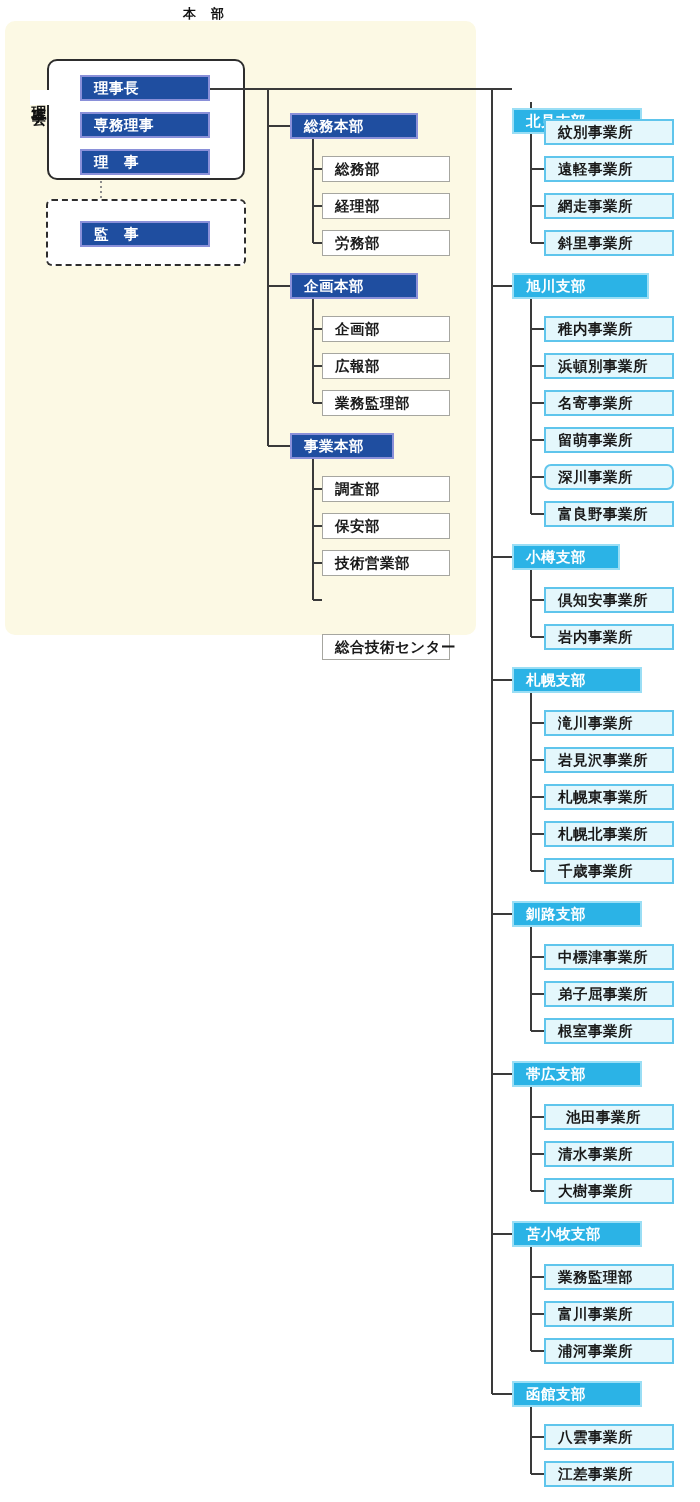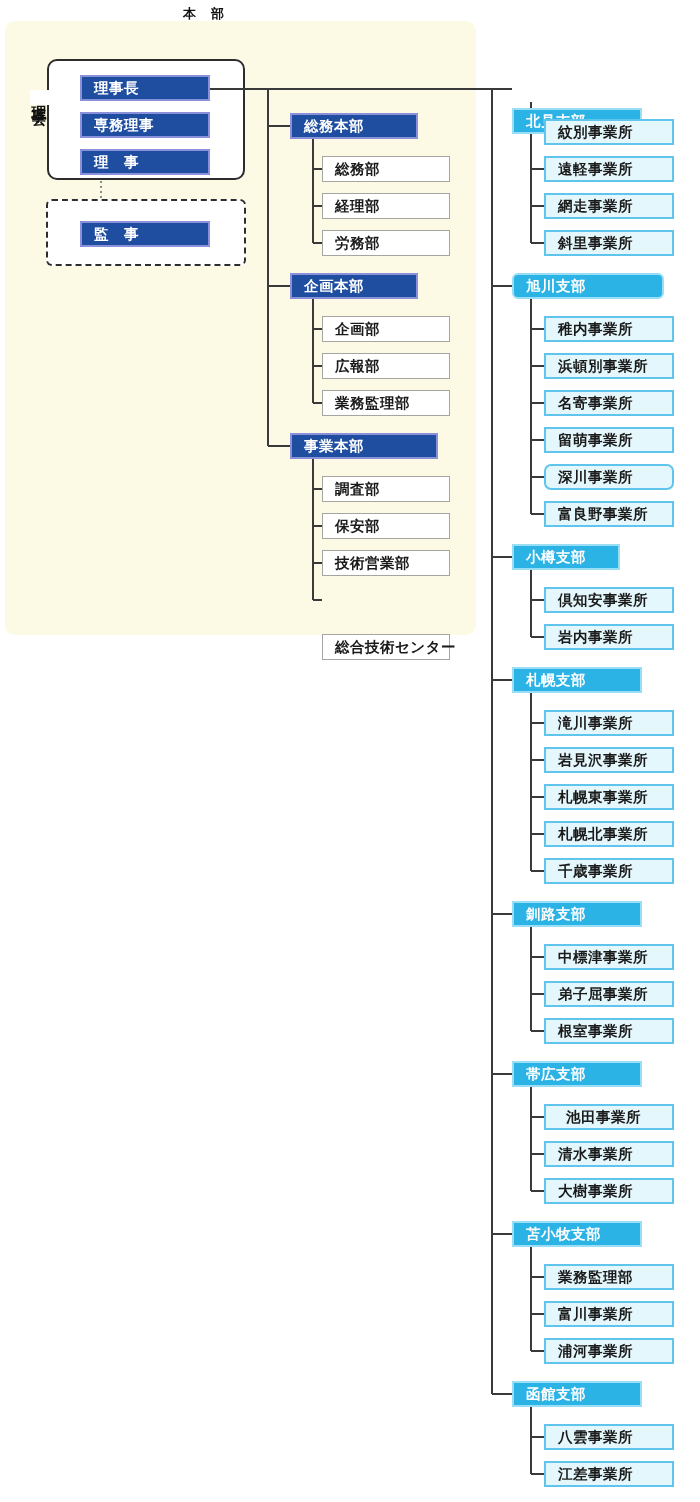--- a/index.html
+++ b/index.html
@@ -120,31 +120,31 @@
 
   <div id="generated">
       <div class="box navy" style="left: 290px; top: 113px; width: 128px;">総務本部</div>
       <div class="box white" style="left: 322px; top: 156px; width: 128px;">総務部</div>
       <div class="box white" style="left: 322px; top: 193px; width: 128px;">経理部</div>
       <div class="box white" style="left: 322px; top: 230px; width: 128px;">労務部</div>
       <div class="box navy" style="left: 290px; top: 273px; width: 128px;">企画本部</div>
       <div class="box white" style="left: 322px; top: 316px; width: 128px;">企画部</div>
       <div class="box white" style="left: 322px; top: 353px; width: 128px;">広報部</div>
       <div class="box white" style="left: 322px; top: 390px; width: 128px;">業務監理部</div>
-      <div class="box navy" style="left: 290px; top: 433px; width: 148px;">事業本部</div>
+      <div class="box navy" style="left: 290px; top: 433px; width: 104px;">事業本部</div>
       <div class="box white" style="left: 322px; top: 476px; width: 128px;">調査部</div>
       <div class="box white" style="left: 322px; top: 513px; width: 128px;">保安部</div>
       <div class="box white" style="left: 322px; top: 550px; width: 128px;">技術営業部</div>
       <div class="box white" style="left: 322px; top: 587px; width: 128px; margin-top: 47px;">総合技術センター</div>
       <div class="box cyan" style="left: 512px; top: 76px; width: 130px; margin-top: 32px;">北見支部</div>
       <div class="box lcyan" style="left: 544px; top: 119px; width: 130px;">紋別事業所</div>
       <div class="box lcyan" style="left: 544px; top: 156px; width: 130px;">遠軽事業所</div>
       <div class="box lcyan" style="left: 544px; top: 193px; width: 130px;">網走事業所</div>
       <div class="box lcyan" style="left: 544px; top: 230px; width: 130px;">斜里事業所</div>
-      <div class="box cyan" style="left: 512px; top: 273px; width: 152px; border-radius: 6px;">旭川支部</div>
+      <div class="box cyan" style="left: 512px; top: 273px; width: 137px;">旭川支部</div>
       <div class="box lcyan" style="left: 544px; top: 316px; width: 130px;">稚内事業所</div>
       <div class="box lcyan" style="left: 544px; top: 353px; width: 130px;">浜頓別事業所</div>
       <div class="box lcyan" style="left: 544px; top: 390px; width: 130px;">名寄事業所</div>
       <div class="box lcyan" style="left: 544px; top: 427px; width: 130px;">留萌事業所</div>
       <div class="box lcyan" style="left: 544px; top: 464px; width: 130px; border-radius: 7px;">深川事業所</div>
       <div class="box lcyan" style="left: 544px; top: 501px; width: 130px;">富良野事業所</div>
       <div class="box cyan" style="left: 512px; top: 544px; width: 108px;">小樽支部</div>
       <div class="box lcyan" style="left: 544px; top: 587px; width: 130px;">倶知安事業所</div>
       <div class="box lcyan" style="left: 544px; top: 624px; width: 130px;">岩内事業所</div>
       <div class="box cyan" style="left: 512px; top: 667px; width: 130px;">札幌支部</div>

